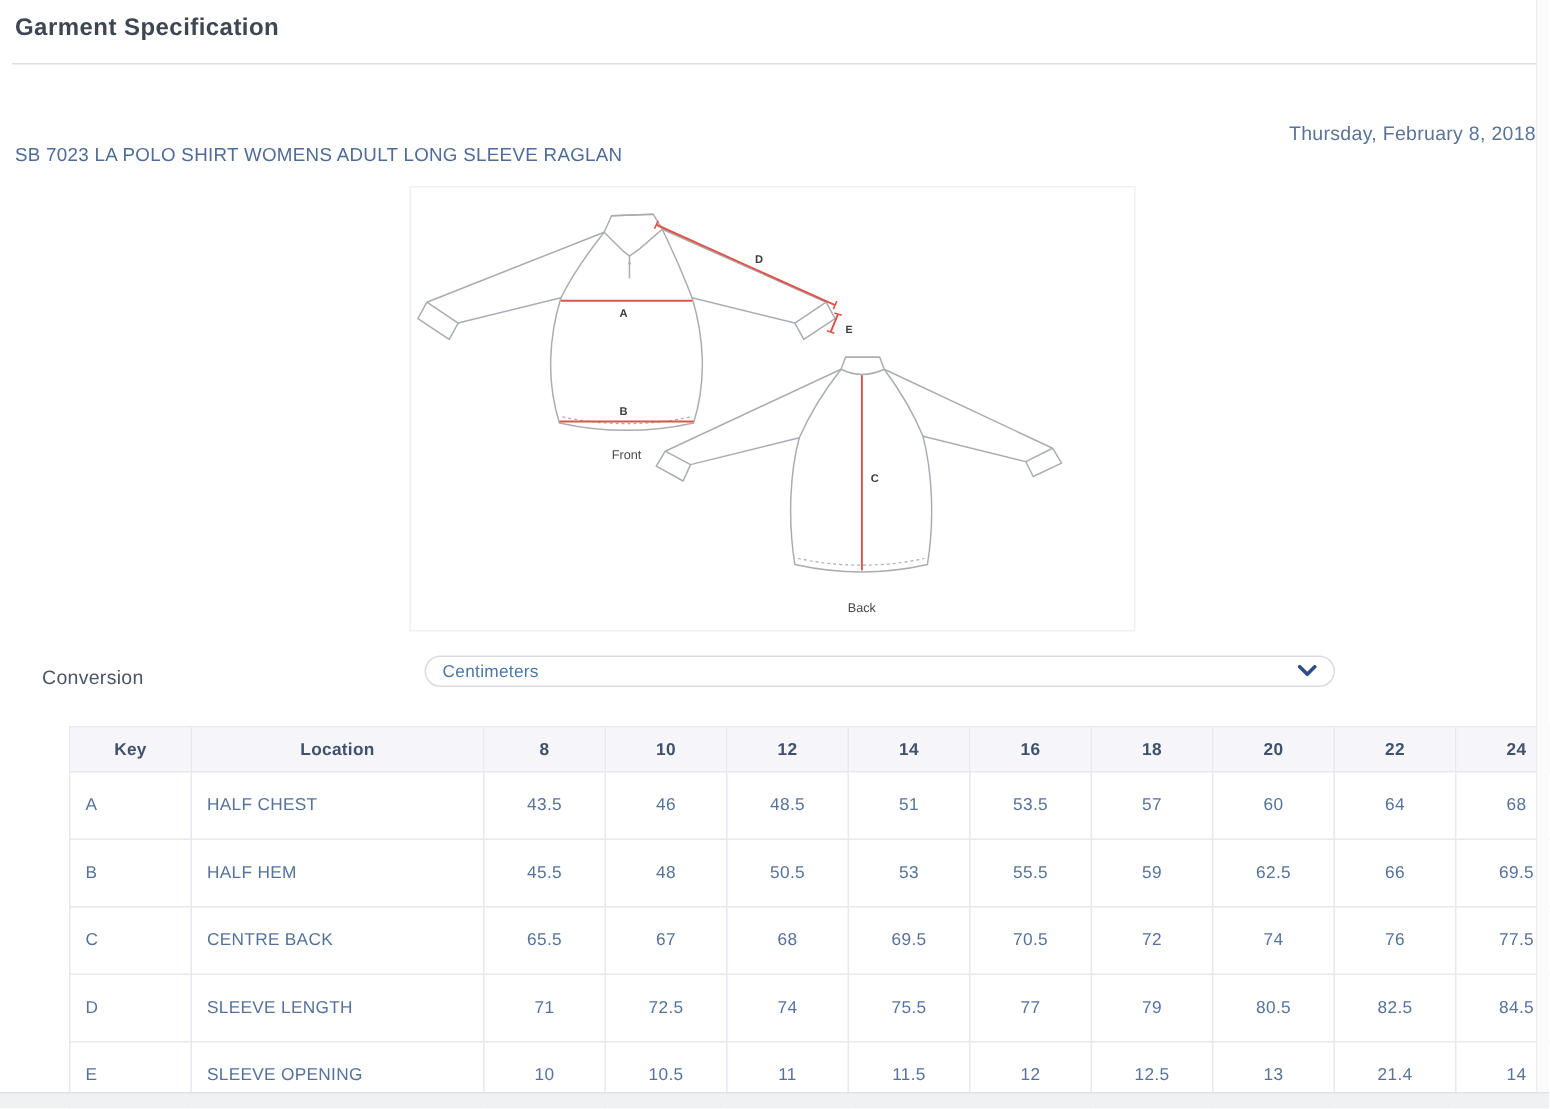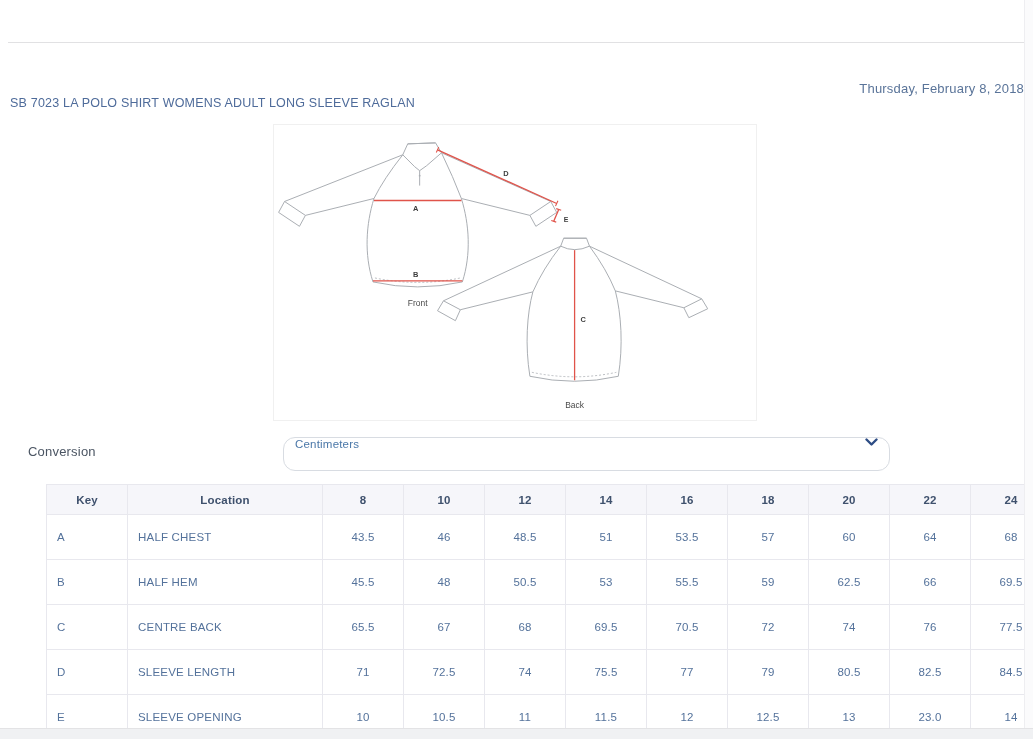--- a/index.html
+++ b/index.html
@@ -7,41 +7,42 @@
         font-family:"Liberation Sans",sans-serif;overflow:hidden;}
   .page-title{position:absolute;left:10px;top:10px;font-size:16px;font-weight:600;
         letter-spacing:.3px;color:#3f4653;}
   .divider{position:absolute;left:8px;top:42px;width:1016px;height:1px;background:#e1e1e3;}
   .date-label{position:absolute;right:9px;top:81px;font-size:13px;color:#5a7499;letter-spacing:.2px;margin-left:32px;}
   .product-title{position:absolute;left:10px;top:96px;font-size:12.5px;color:#4e6b9a;letter-spacing:.2px;}
   .diagram{position:absolute;left:273px;top:124px;width:484px;height:297px;
         border:1px solid #f0f0f0;box-sizing:border-box;background:#fff;}
   .diagram svg{display:block;width:100%;height:100%;}
   .conversion-label{position:absolute;left:10px;top:444px;font-size:13px;color:#4b5563;letter-spacing:.2px;margin-left:18px;}
-  .unit-select{position:absolute;left:283px;top:437px;width:607px;height:34px;box-sizing:border-box;
-        border:1px solid #d8dce2;border-radius:12px;background:#fff;display:flex;align-items:flex-start;
+  .unit-select{position:absolute;left:283px;top:437px;width:607px;height:21px;box-sizing:border-box;
+        border:1px solid #d8dce2;border-radius:12px;background:#fff;display:flex;align-items:center;
         justify-content:space-between;padding:0 11px;cursor:pointer;}
   .unit-select .value{font-size:11.5px;color:#4a77a8;letter-spacing:.2px;}
   .spec-table{position:absolute;left:9px;top:484px;border-collapse:collapse;table-layout:fixed;
         width:1005px;background:#fff;margin-left:37px;}
   .spec-table th,.spec-table td{border:1px solid #e8e8ee;font-size:11.5px;overflow:hidden;}
   .spec-table th{background:#f6f6fa;color:#3f516d;font-weight:bold;height:27px;text-align:center;
         letter-spacing:.2px;}
   .spec-table td{color:#54729b;height:42px;text-align:center;letter-spacing:.2px;}
   .spec-table td.left{text-align:left;padding-left:10px;}
   .hscrollbar{position:absolute;left:0;bottom:0;width:1033px;height:11px;background:#f0f1f3;
         border-top:1px solid #e3e3e5;box-sizing:border-box;}
   .vscrollbar{position:absolute;right:0;top:0;width:9px;height:728px;background:#fbfbfc;
         border-left:1px solid #eeeef1;box-sizing:border-box;}
 </style>
 </head>
 <body>
 
 <div class="page">
 
+  <div class="page-title">Garment Specification</div>
   <div class="divider"></div>
 
   <div class="date-label">Thursday, February 8, 2018</div>
   <div class="product-title">SB 7023 LA POLO SHIRT WOMENS ADULT LONG SLEEVE RAGLAN</div>
 
   <div class="diagram">
     <svg viewBox="0 0 484 297">
 
       <g fill="#ffffff" stroke="#a9adb2" stroke-width="1" stroke-linejoin="round">
         <path d="M129,30 L10,77 L4,88 L25,102 L31,91 L100,74
@@ -191,21 +192,21 @@
         <tr>
           <td class="left">E</td>
           <td class="left">SLEEVE OPENING</td>
           <td>10</td>
           <td>10.5</td>
           <td>11</td>
           <td>11.5</td>
           <td>12</td>
           <td>12.5</td>
           <td>13</td>
-          <td>23.0</td>
+          <td>21.4</td>
           <td>14</td>
         </tr>
       </tbody>
   </table>
 
   <div class="vscrollbar"></div>
   <div class="hscrollbar"></div>
 </div>
 
 </body></html>

